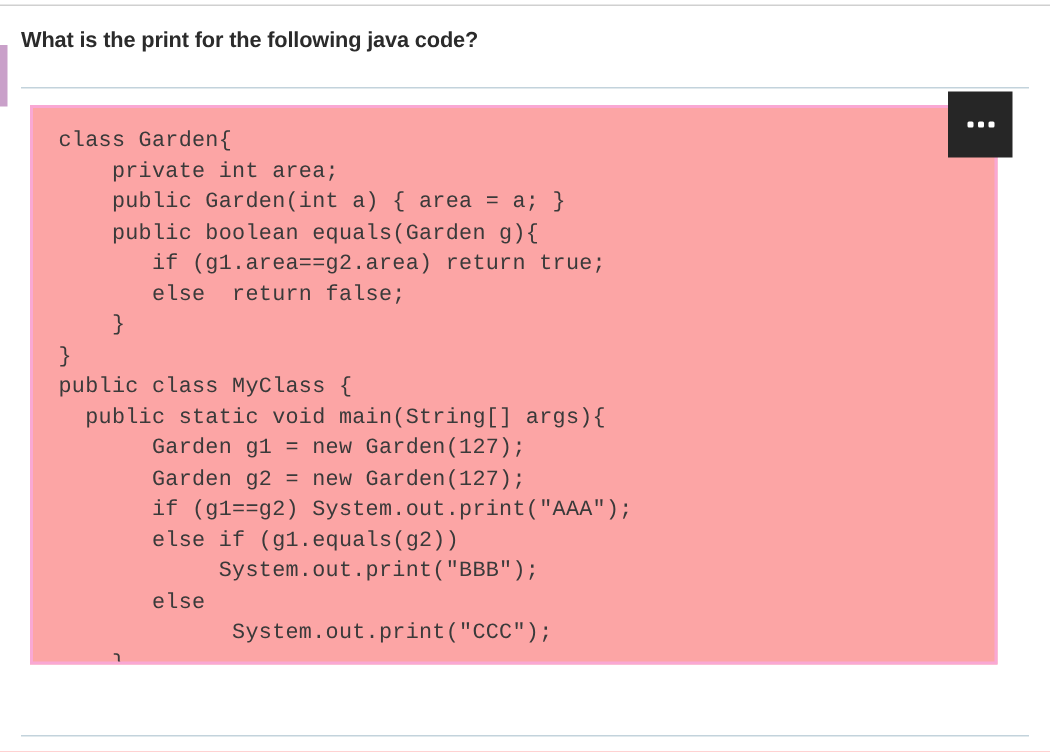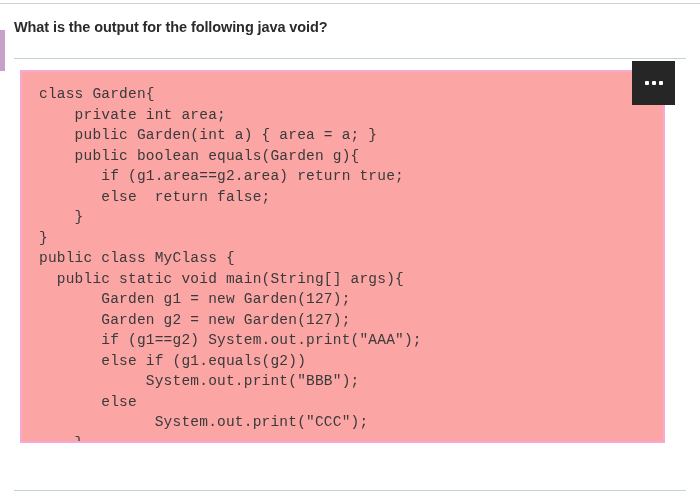--- a/index.html
+++ b/index.html
@@ -112,21 +112,21 @@
     border-radius: 1px;
   }
 </style>
 </head>
 <body>
 
 <div class="top-rule"></div>
 
 <div class="left-accent"></div>
 
-<div class="question">What is the output for the following java void?</div>
+<div class="question">What is the print for the following java code?</div>
 
 <div class="divider-top"></div>
 
 <div class="code-box">
   <pre class="code-text">class Garden{
     private int area;
     public Garden(int a) { area = a; }
     public boolean equals(Garden g){
        if (g1.area==g2.area) return true;
        else  return false;

